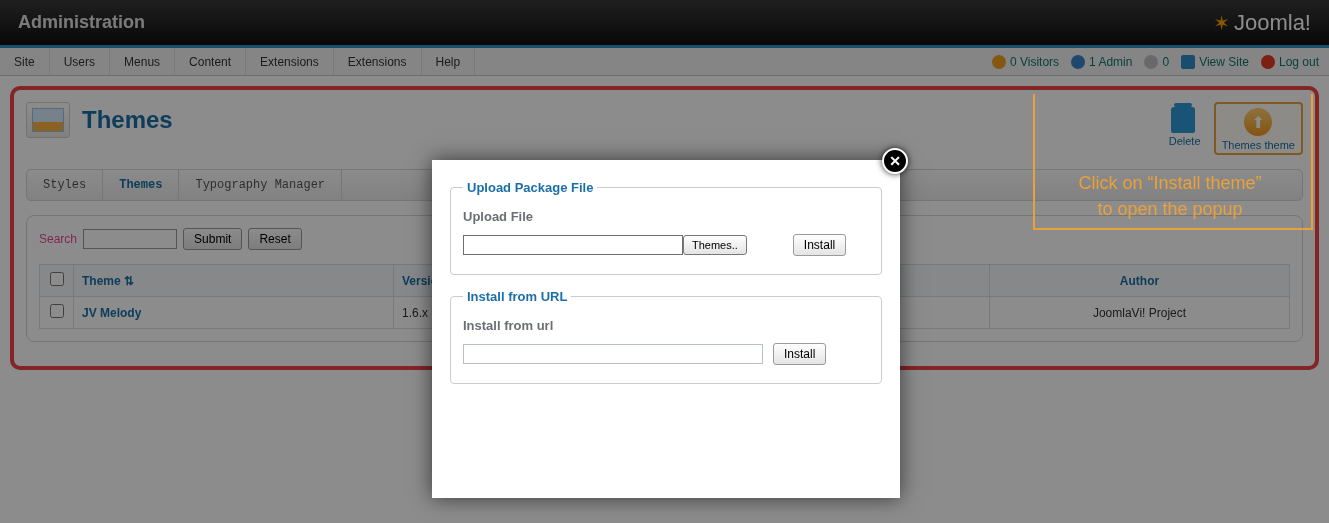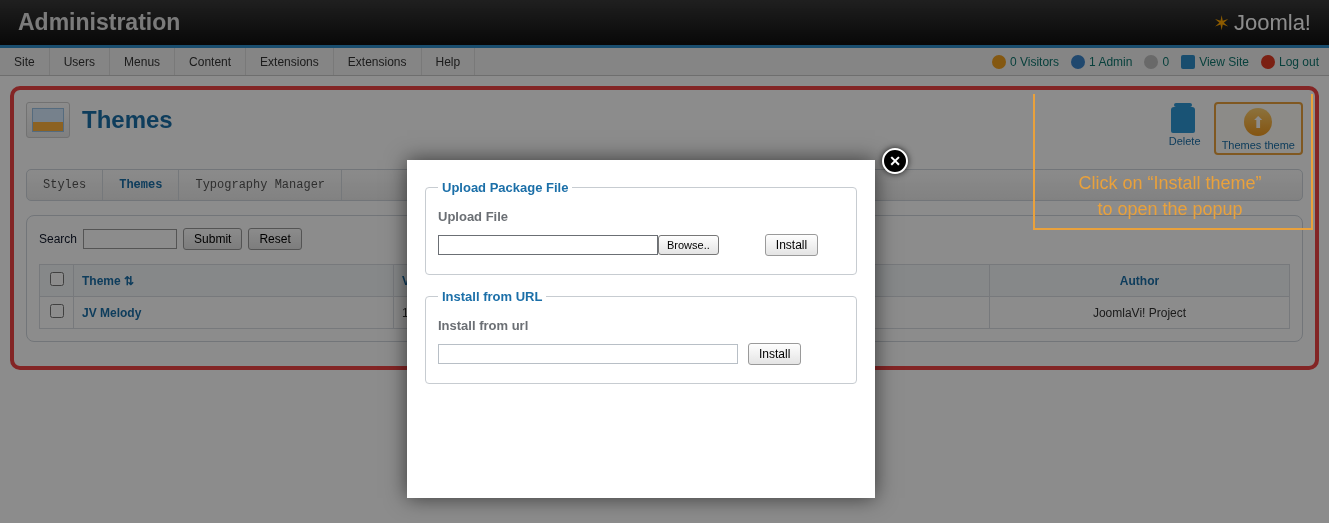--- a/index.html
+++ b/index.html
@@ -1,19 +1,19 @@
 <!DOCTYPE html>
 <html><head>
 <meta charset="utf-8">
 <style>
   *{box-sizing:border-box;margin:0;padding:0;}
   body{font-family:Arial,Helvetica,sans-serif;font-size:12px;background:#fff;width:1329px;height:523px;overflow:hidden;position:relative;}
   
   .topbar{height:45px;background:linear-gradient(#3a3a3a,#0f0f0f);color:#fff;display:flex;align-items:center;padding:0 18px;justify-content:space-between;}
-  .topbar h1{font-size:23px;color:#e0e0e0;font-weight:bold;}
+  .topbar h1{font-size:18px;color:#e0e0e0;font-weight:bold;}
   .brand{color:#fff;font-size:22px;font-weight:normal;display:flex;align-items:center;gap:4px;}
   .brand-icon{font-size:20px;color:#ffa600;}
   
   .blue-div{height:3px;background:#2e8dc9;}
   
   .menubar{height:28px;background:#f3f3f3;border-bottom:1px solid #c9c9c9;display:flex;align-items:stretch;justify-content:space-between;padding:0;}
   .menubar ul{list-style:none;display:flex;}
   .menubar li{padding:0 14px;display:flex;align-items:center;border-right:1px solid #dcdcdc;color:#333;cursor:pointer;}
   .status{display:flex;align-items:center;gap:12px;padding-right:10px;color:#0f766e;}
   .status span{display:flex;align-items:center;gap:4px;}
@@ -39,33 +39,33 @@
   .tic-up{background:linear-gradient(#ffd070,#f19a1f);}
   .tool-btn small{color:#1b6fa8;font-size:11px;}
   .tool-install{border:2px solid #e9a13c;background:#fffdf7;}
   
   .tabs{margin-top:14px;border:1px solid #cfd6dd;border-radius:5px;background:linear-gradient(#fdfdfd,#ececec);display:flex;font-family:Liberation Mono, monospace;}
   .tabs a{padding:8px 16px;border-right:1px solid #d6dbe0;color:#555;text-decoration:none;cursor:pointer;}
   .tabs a.active{color:#1b6fa8;font-weight:bold;}
   
   .panel{margin-top:14px;border:1px solid #cfd6dd;border-radius:8px;padding:12px;}
   .search-row{display:flex;align-items:center;gap:6px;margin-bottom:14px;}
-  .search-row label{color:#0f172a;}
+  .search-row label{color:#ec4899;}
   .search-row input[type=text]{width:94px;height:20px;border:1px solid #9a9a9a;padding:0 3px;}
   .btn{background:linear-gradient(#fefefe,#e4e4e4);border:1px solid #9a9a9a;border-radius:3px;padding:3px 10px;cursor:pointer;font-size:12px;}
   table{width:100%;border-collapse:collapse;}
   th,td{border:1px solid #d9dde2;padding:7px 8px;text-align:left;color:#333;}
   th{background:#f5f7f9;color:#1b6fa8;font-weight:bold;}
   th.center,td.center{text-align:center;}
   .chk{width:14px;height:14px;}
   .link{color:#1b6fa8;font-weight:bold;cursor:pointer;text-align:center;}
   
   .dim{position:absolute;inset:0;background:rgba(0,0,0,.45);}
   
-  .modal{position:absolute;left:407px;top:160px;width:468px;height:338px;background:#fff;box-shadow:0 0 20px rgba(0,0,0,.6);padding:20px 18px;overflow-y:auto;}
+  .modal{position:absolute;left:432px;top:160px;width:468px;height:338px;background:#fff;box-shadow:0 0 20px rgba(0,0,0,.6);padding:20px 18px;overflow-y:auto;}
   .close-btn{position:absolute;left:882px;top:148px;width:26px;height:26px;border-radius:50%;background:#000;border:2px solid #fff;color:#fff;display:flex;align-items:center;justify-content:center;cursor:pointer;font-weight:bold;font-size:14px;box-shadow:0 0 6px rgba(0,0,0,.8);}
   fieldset{border:1px solid #c7ccd1;border-radius:4px;padding:14px 12px 18px;margin-bottom:14px;}
   legend{color:#1b6fa8;font-weight:bold;padding:0 4px;font-size:13px;}
   .fld-label{color:#6b6f74;font-weight:bold;margin-bottom:10px;display:block;font-size:13px;}
   .row-inline{display:flex;align-items:center;gap:10px;}
   .file-path{width:220px;height:20px;border:1px solid #6b6f74;background:#fff;}
   .browse{background:linear-gradient(#fefefe,#e4e4e4);border:1px solid #777;border-radius:3px;padding:2px 8px;font-size:11px;cursor:pointer;}
   .url-input{width:300px;height:20px;border:1px solid #b8bfc6;padding:0 3px;}
   
   .callout{position:absolute;right:16px;top:94px;width:280px;height:136px;border:2px solid #e9a13c;border-top:none;border-right:2px solid #e9a13c;pointer-events:none;}
@@ -178,21 +178,21 @@
 
 <div class="dim"></div>
 
 <div class="modal">
   <fieldset>
     <legend>Upload Package File</legend>
     <span class="fld-label">Upload File</span>
     <div class="row-inline">
       <div style="display:flex;">
         <div class="file-path"></div>
-        <button class="browse">Browse..</button>
+        <button class="browse">Themes..</button>
       </div>
       <div style="width:26px"></div>
       <button class="btn">Install</button>
     </div>
   </fieldset>
   <fieldset>
     <legend>Install from URL</legend>
     <span class="fld-label">Install from url</span>
     <div class="row-inline">
       <input class="url-input" type="text" value="" style="">

